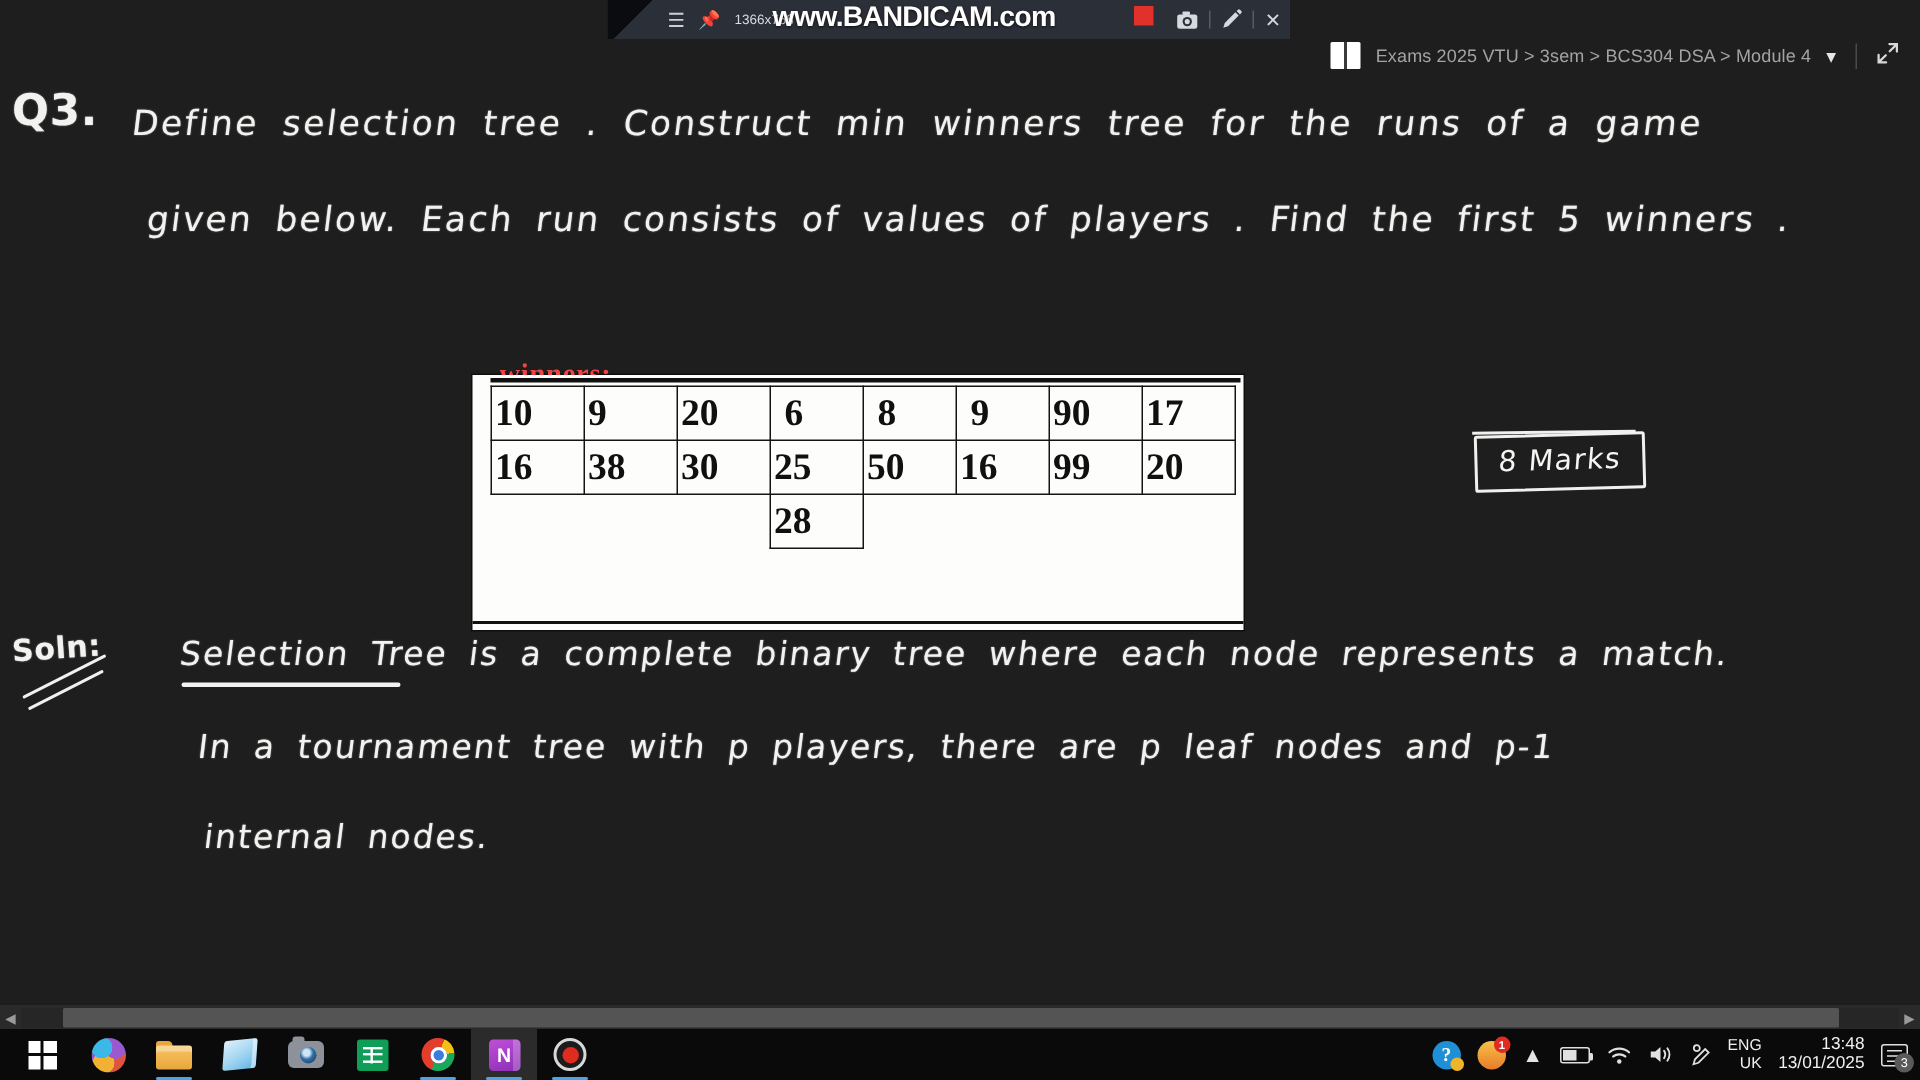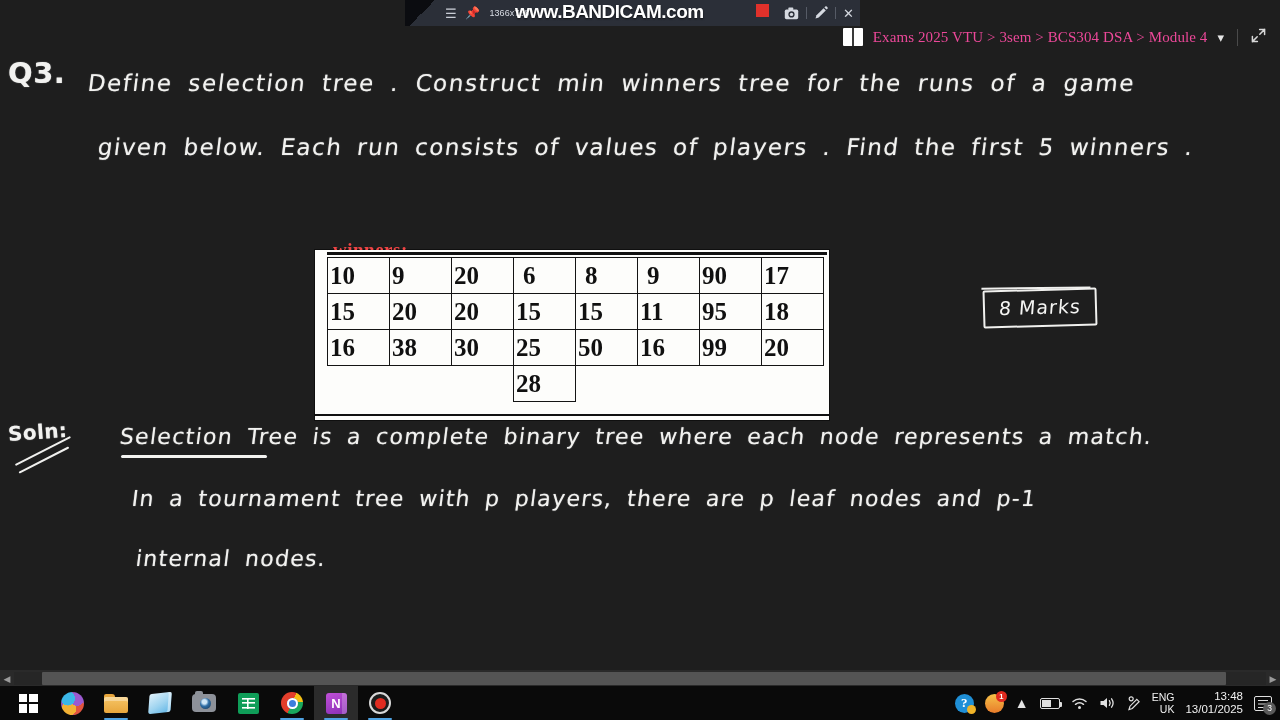--- a/index.html
+++ b/index.html
@@ -50,21 +50,21 @@
     z-index: 40;
   }
   .nb-icon {
     width: 20px; height: 18px; position: relative; display:inline-block;
     background: #ffffff; border-radius: 1px;
   }
   .nb-icon::after {
     content:""; position:absolute; left: 9px; top: 0; width: 2px; height: 18px;
     background: #3a3a3a;
   }
-  .crumb-text { color: #ec4899; font-size: 15px; white-space: nowrap; letter-spacing: .1px; font-family: Liberation Serif, serif; }
+  .crumb-text { color: #a3a3a3; font-size: 12px; white-space: nowrap; letter-spacing: .1px; }
   .chev-down { color: #e6e6e6; font-size: 13px; }
   .crumb-divider { width: 1px; height: 17px; background: #4a4a4a; margin: 0 3px; }
   .expand-icon { color: #d8d8d8; font-size: 15px; }
 
   
   .canvas { position: absolute; left: 0; top: 52px; width: 1280px; height: 608px; overflow: hidden; }
 
   .hw {
     position: absolute;
     color: #f2f2f0;
@@ -378,30 +378,20 @@
               <td>10</td>
               <td>9</td>
               <td>20</td>
               <td class=" pad-left">6</td>
               <td class=" pad-left">8</td>
               <td class=" pad-left">9</td>
               <td>90</td>
               <td>17</td>
             </tr>
             <tr>
-              <td>15</td>
-              <td>20</td>
-              <td>20</td>
-              <td>15</td>
-              <td>15</td>
-              <td>11</td>
-              <td>95</td>
-              <td>18</td>
-            </tr>
-            <tr>
               <td>16</td>
               <td>38</td>
               <td>30</td>
               <td>25</td>
               <td>50</td>
               <td>16</td>
               <td>99</td>
               <td>20</td>
             </tr>
             <tr>

